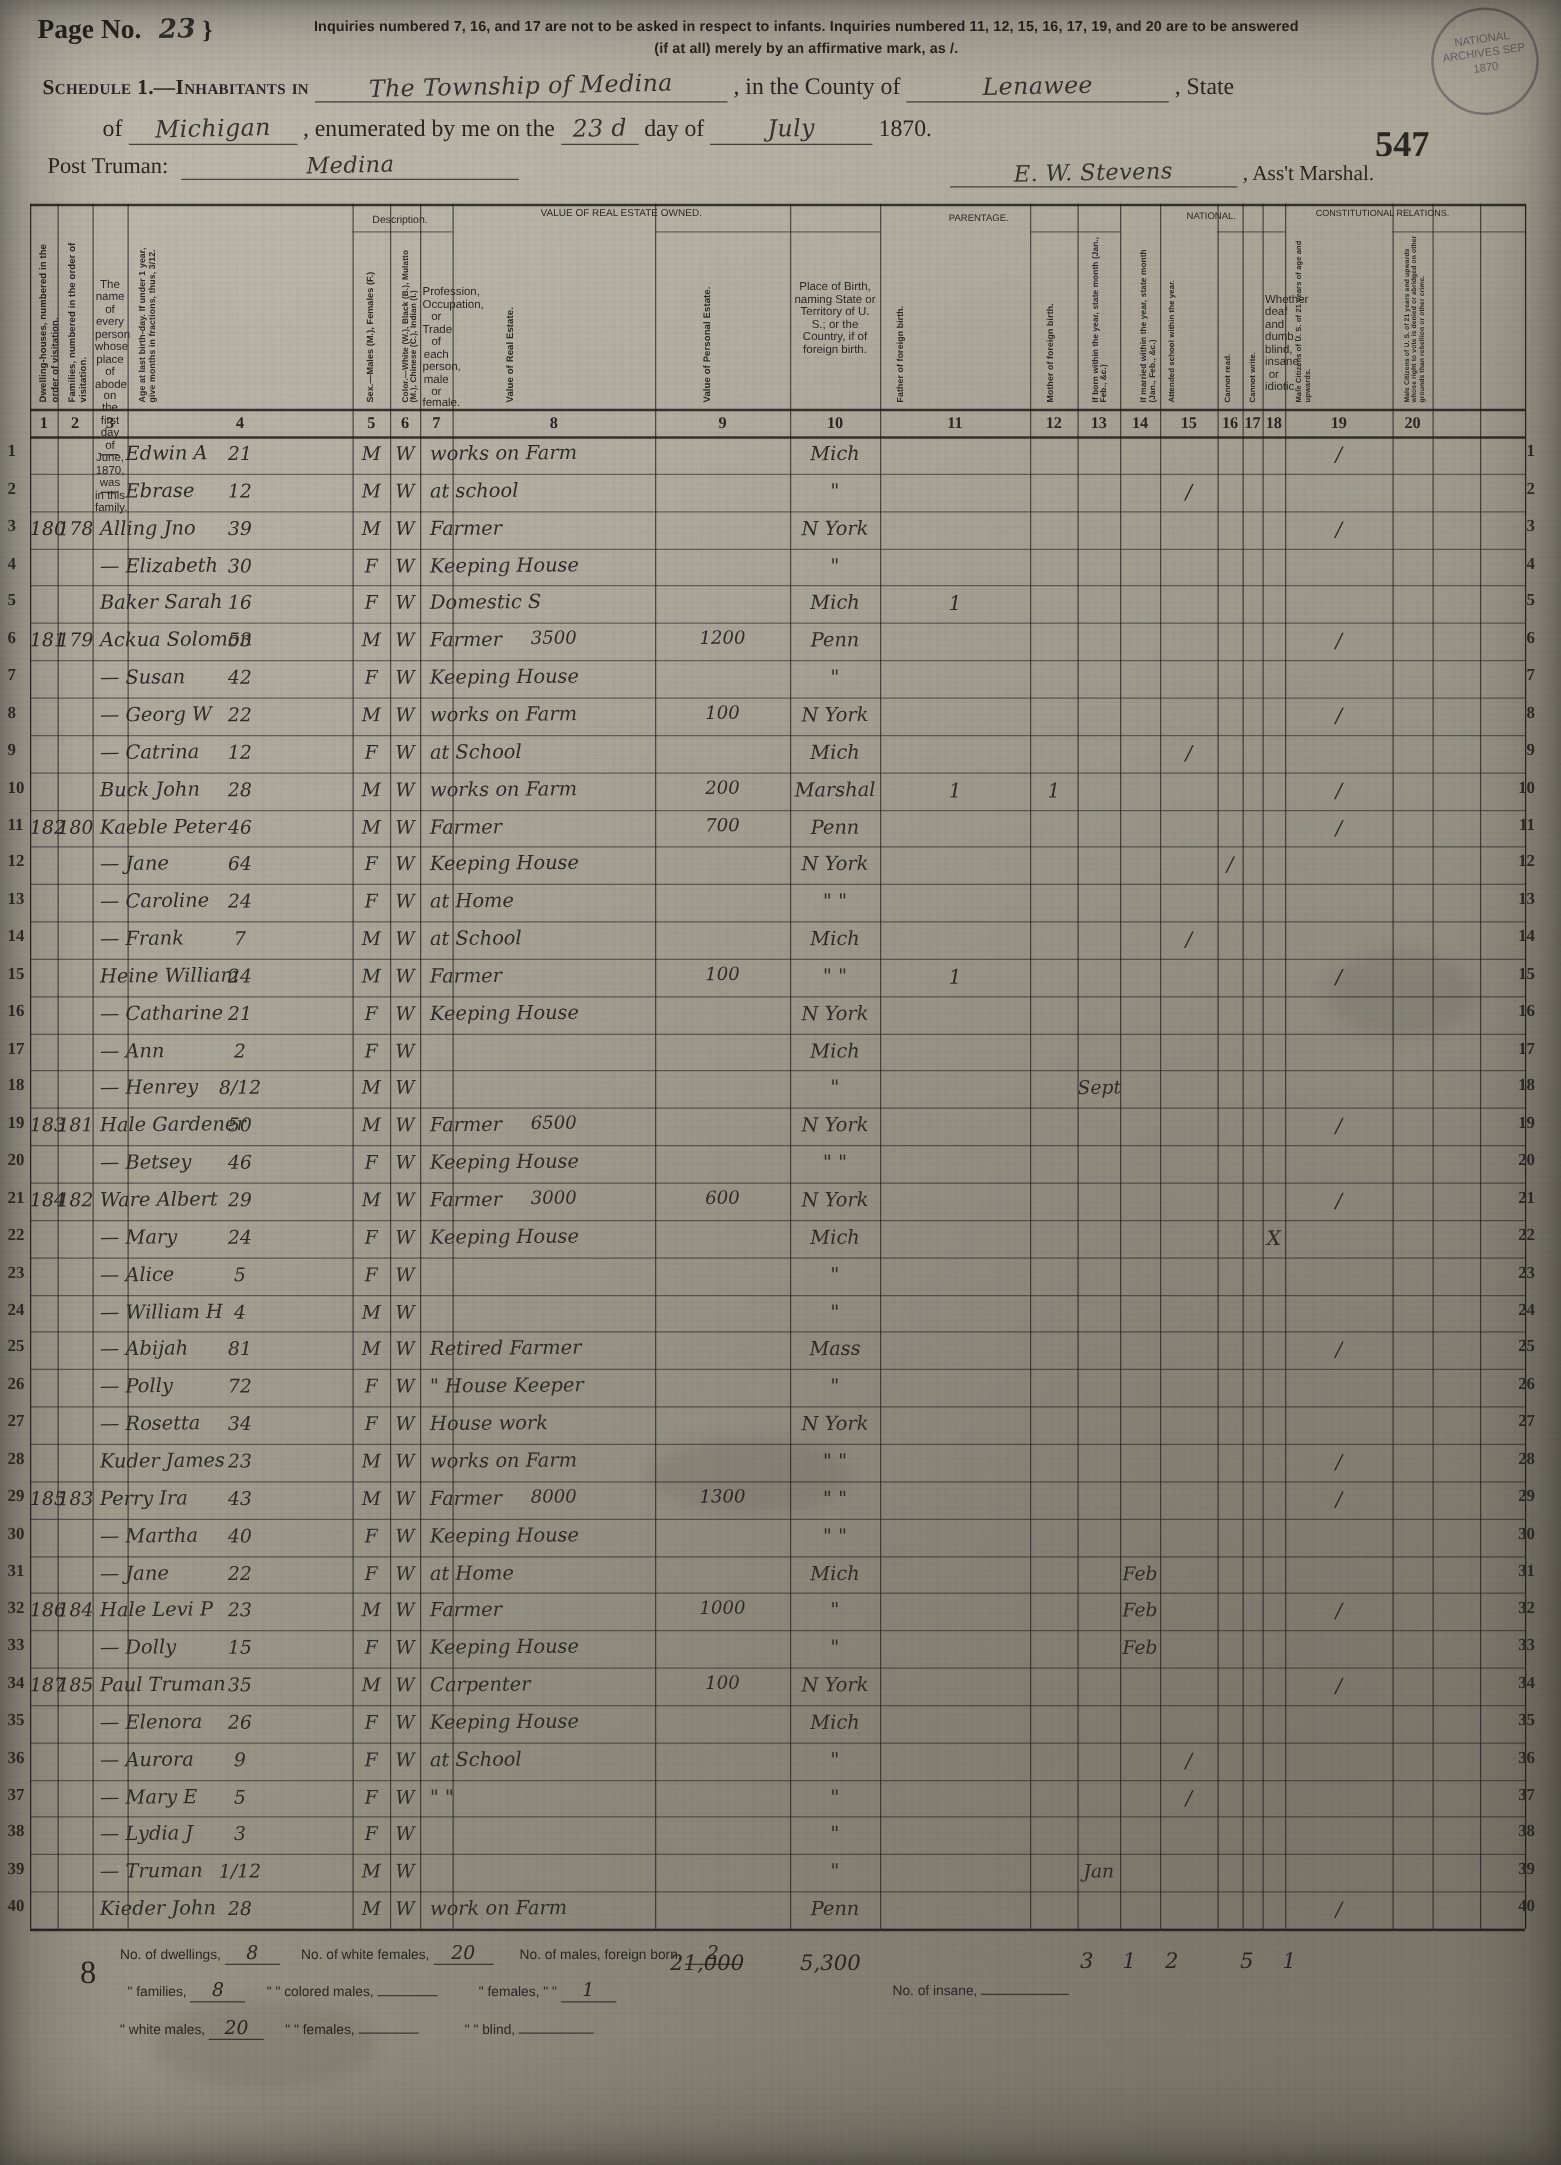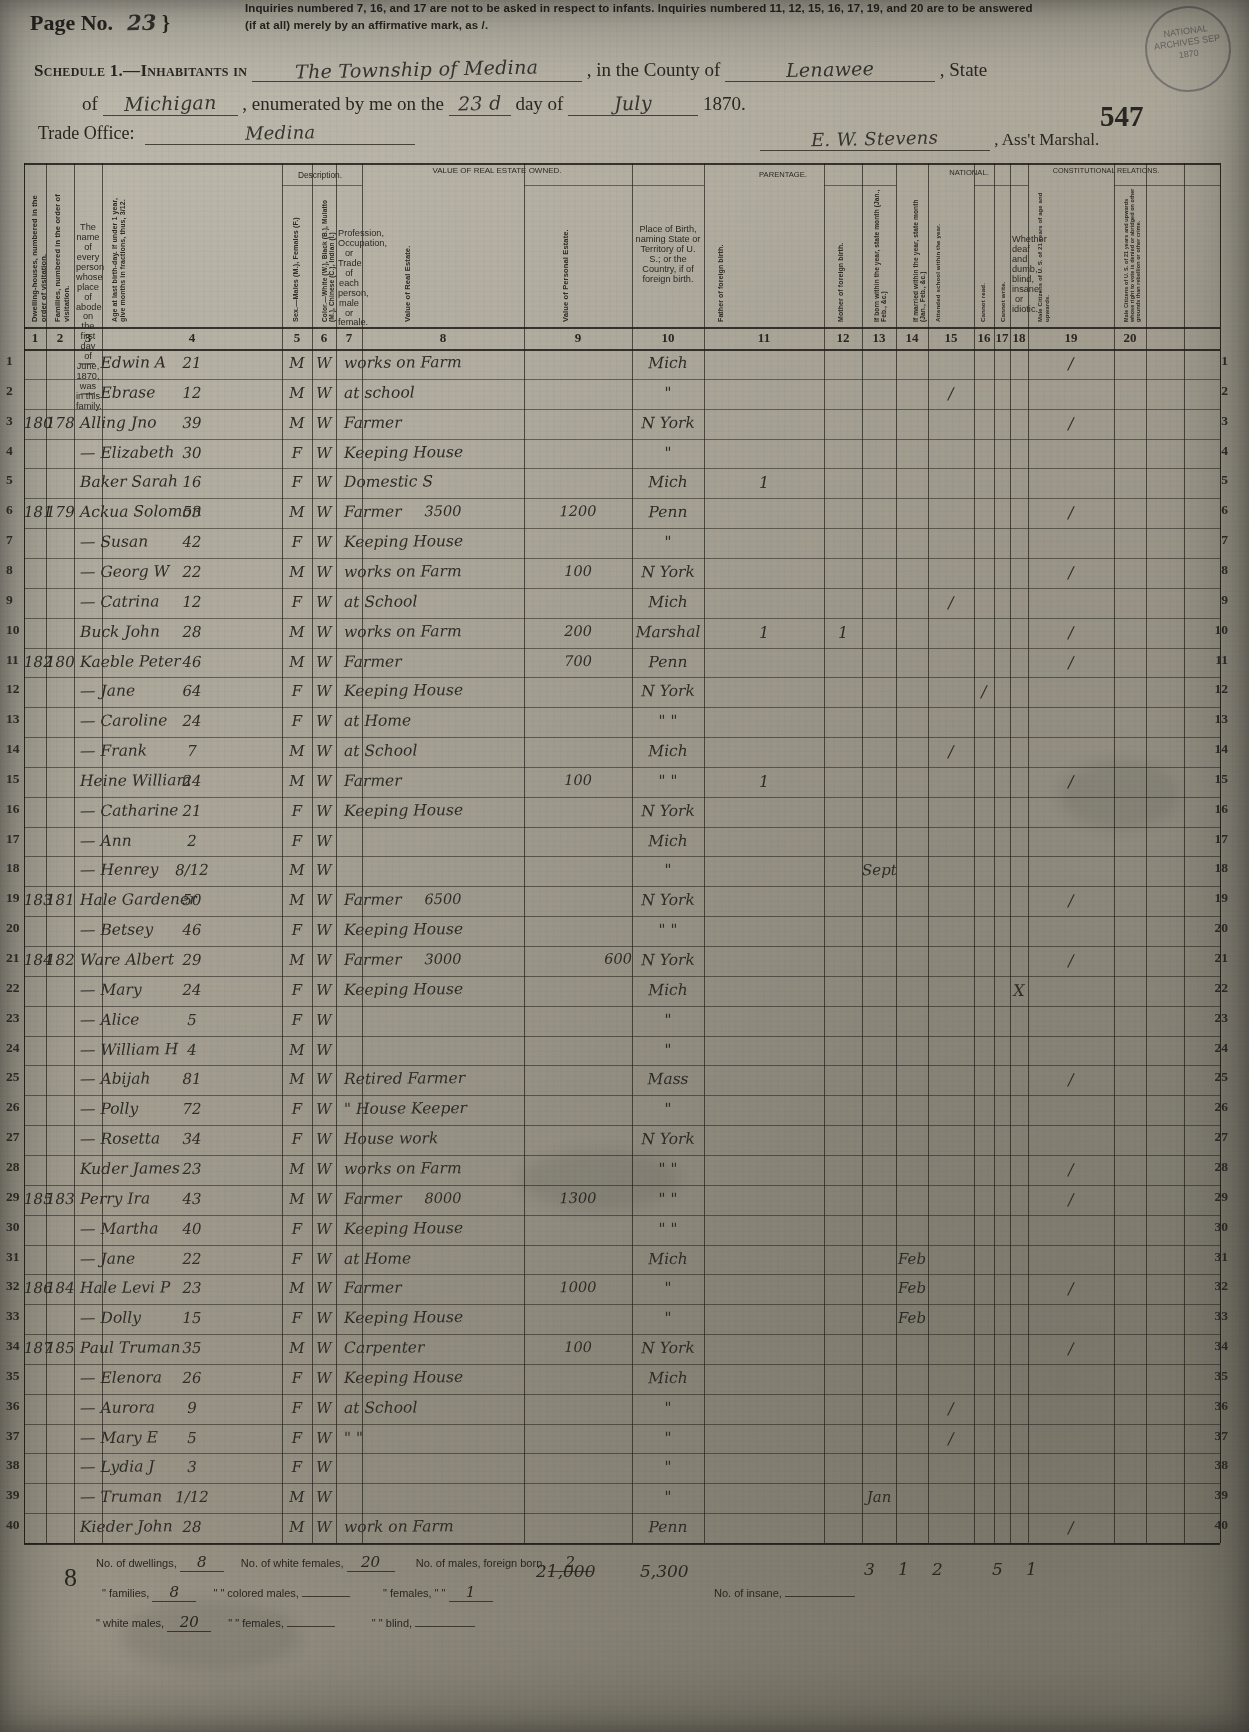--- a/index.html
+++ b/index.html
@@ -89,42 +89,42 @@
 <body>
 
 <div id="sheet">
 
   <div class="hdr">
     <div class="line pageno">
       <span>Page No.</span>
       <span class="hw" style="font-size:21px;margin-left:8px;">23</span>
       <span style="font-size:20px;">}</span>
     </div>
-    <div class="line tiny" style="left:245px;top:0;width:800px;white-space:normal;text-align:left;line-height:1.5;">Inquiries numbered 7, 16, and 17 are not to be asked in respect to infants.   Inquiries numbered 11, 12, 15, 16, 17, 19, and 20 are to be answered (if at all) merely by an affirmative mark, as /.</div>
+    <div class="line tiny" style="left:245px;top:14px;width:800px;white-space:normal;text-align:center;line-height:1.5;">Inquiries numbered 7, 16, and 17 are not to be asked in respect to infants.   Inquiries numbered 11, 12, 15, 16, 17, 19, and 20 are to be answered (if at all) merely by an affirmative mark, as /.</div>
 
     <div class="line sched">
       <b>Schedule 1.—Inhabitants in</b>
       <span class="uline" style="width:330px;"><span class="hw" style="font-size:19px;">The Township of Medina</span></span>
       <span>, in the County of</span>
       <span class="uline" style="width:210px;"><span class="hw" style="font-size:19px;">Lenawee</span></span>
       <span>, State</span>
     </div>
 
     <div class="line ln2">
       <span>of</span>
       <span class="uline" style="width:135px;"><span class="hw" style="font-size:19px;">Michigan</span></span>
       <span>, enumerated by me on the</span>
       <span class="uline" style="width:62px;"><span class="hw" style="font-size:19px;">23 d</span></span>
       <span>day of</span>
       <span class="uline" style="width:130px;"><span class="hw" style="font-size:19px;">July</span></span>
       <span>1870.</span>
     </div>
 
     <div class="line po">
-      <span>Trade Office:</span>
+      <span>Post Truman:</span>
       <span class="uline" style="width:270px;margin-left:6px;"><span class="hw" style="font-size:18px;">Medina</span></span>
     </div>
 
     <div class="line marshal" style="left:760px;">
       <span class="uline" style="width:230px;"><span class="hw" style="font-size:18px;">E. W. Stevens</span></span>
       <span>, Ass't Marshal.</span>
     </div>
 
     <div class="line bignum">547</div>
 
@@ -400,21 +400,21 @@
       <div class="cell" style="left: 320px; width: 16px; top: 758.15px; text-align: left; font-size: 15.5px; transform: rotate(-0.5deg);">Keeping House</div>
       <div class="cell cellc" style="left: 608px; width: 72px; top: 758.15px; text-align: center; font-size: 15.5px; transform: rotate(-0.5deg);">"   "</div>
       <div class="cell cellc" style="left: 0px; width: 22px; top: 788px; text-align: center; transform: rotate(-0.5deg);">184</div>
       <div class="cell cellc" style="left: 22px; width: 28px; top: 788px; text-align: center; transform: rotate(-0.5deg);">182</div>
       <div class="cell" style="left: 56px; width: 20px; top: 788px; text-align: left; font-size: 15.5px; transform: rotate(-0.5deg);">Ware Albert</div>
       <div class="cell cellc" style="left: 78px; width: 180px; top: 788px; text-align: center; transform: rotate(-0.5deg);">29</div>
       <div class="cell cellc" style="left: 258px; width: 30px; top: 788px; text-align: center; transform: rotate(-0.5deg);">M</div>
       <div class="cell cellc" style="left: 288px; width: 24px; top: 788px; text-align: center; transform: rotate(-0.5deg);">W</div>
       <div class="cell" style="left: 320px; width: 16px; top: 788px; text-align: left; font-size: 15.5px; transform: rotate(-0.5deg);">Farmer</div>
       <div class="cell cellc" style="left: 338px; width: 162px; top: 788px; text-align: center; font-size: 14.5px; transform: rotate(-0.5deg);">3000</div>
-      <div class="cell cellc" style="left: 500px; width: 108px; top: 788px; text-align: right; font-size: 14.5px; transform: rotate(-0.5deg);">600</div>
+      <div class="cell cellc" style="left: 500px; width: 108px; top: 788px; text-align: center; font-size: 14.5px; transform: rotate(-0.5deg);">600</div>
       <div class="cell cellc" style="left: 608px; width: 72px; top: 788px; text-align: center; font-size: 15.5px; transform: rotate(-0.5deg);">N York</div>
       <div class="cell cellc" style="left: 1004px; width: 86px; top: 788px; text-align: center; font-size: 16px; transform: rotate(-0.5deg);">/</div>
       <div class="cell" style="left: 56px; width: 20px; top: 817.85px; text-align: left; font-size: 15.5px; transform: rotate(-0.5deg);">— Mary</div>
       <div class="cell cellc" style="left: 78px; width: 180px; top: 817.85px; text-align: center; transform: rotate(-0.5deg);">24</div>
       <div class="cell cellc" style="left: 258px; width: 30px; top: 817.85px; text-align: center; transform: rotate(-0.5deg);">F</div>
       <div class="cell cellc" style="left: 288px; width: 24px; top: 817.85px; text-align: center; transform: rotate(-0.5deg);">W</div>
       <div class="cell" style="left: 320px; width: 16px; top: 817.85px; text-align: left; font-size: 15.5px; transform: rotate(-0.5deg);">Keeping House</div>
       <div class="cell cellc" style="left: 608px; width: 72px; top: 817.85px; text-align: center; font-size: 15.5px; transform: rotate(-0.5deg);">Mich</div>
       <div class="cell cellc" style="left: 986px; width: 18px; top: 817.85px; text-align: center; font-size: 16px; transform: rotate(-0.5deg);">X</div>
       <div class="cell" style="left: 56px; width: 20px; top: 847.7px; text-align: left; font-size: 15.5px; transform: rotate(-0.5deg);">— Alice</div>

